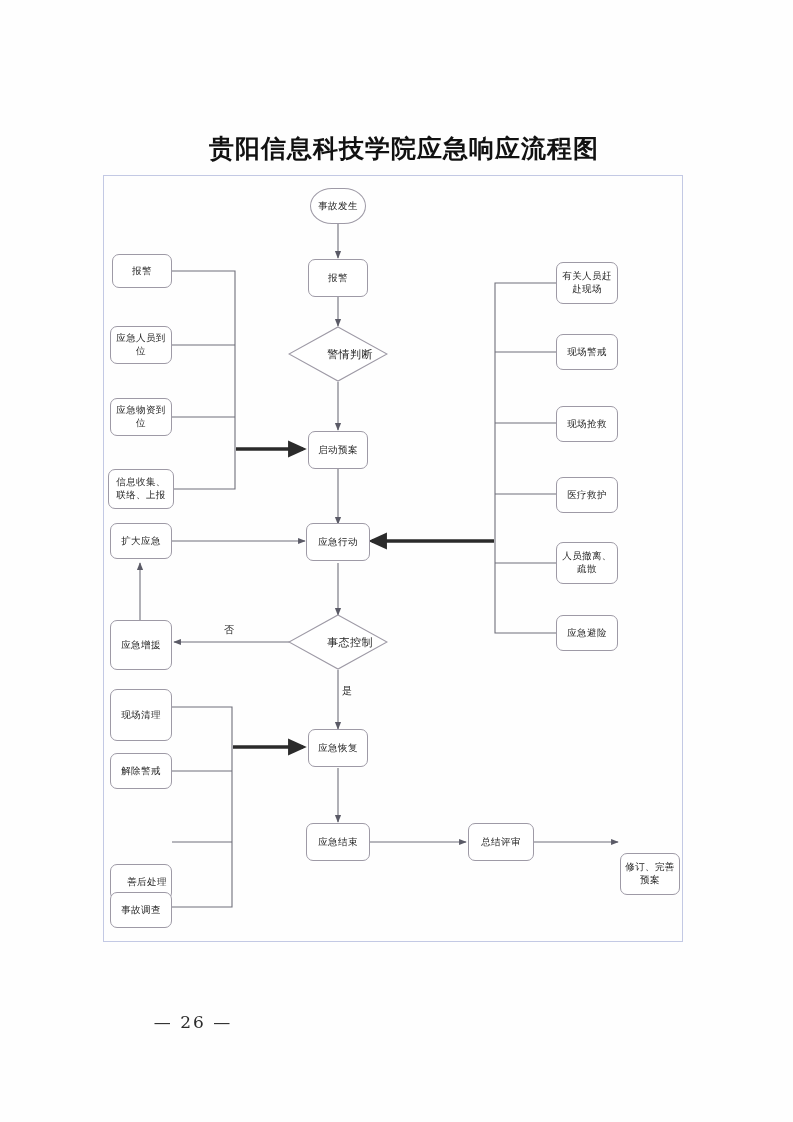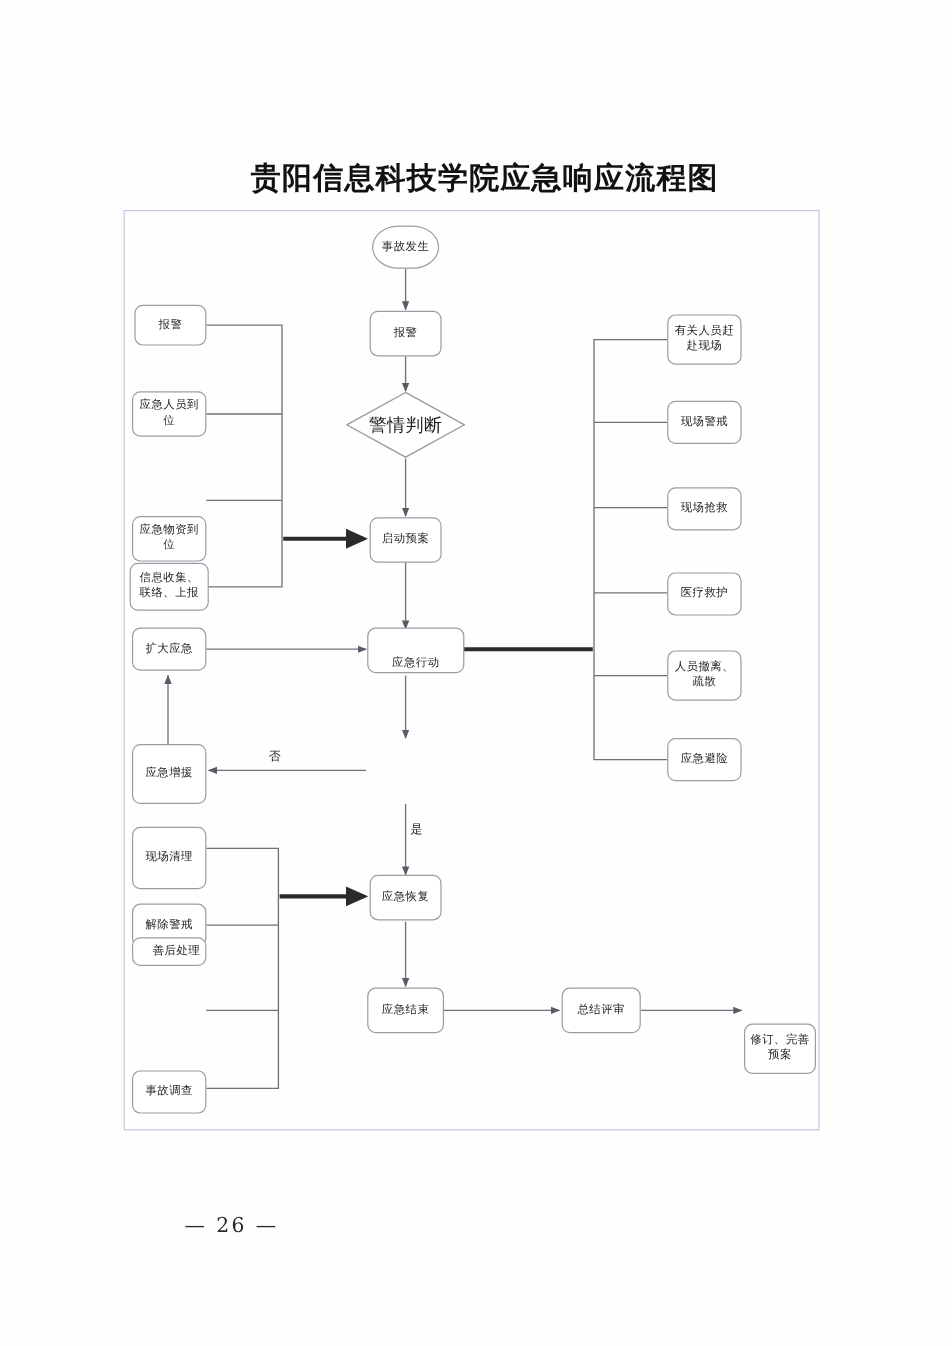--- a/index.html
+++ b/index.html
@@ -106,26 +106,26 @@
   .diamond {
     position: absolute;
   }
   .diamond .dshape {
     position: absolute;
     left: 0; top: 0;
     width: 100%; height: 100%;
   }
   .diamond .dlabel {
     position: absolute;
-    left: 0; top: 0;
+    left: 12px; top: 0;
     width: 100%; height: 100%;
     display: flex;
     align-items: center;
     justify-content: center;
-    font-size: 15px;
+    font-size: 11px;
     color: #1d1d1d;
     letter-spacing: 0.4px;
     white-space: nowrap;
   }
 
   
   .edge-label {
     position: absolute;
     font-size: 10px;
     color: #1d1d1d;
@@ -205,24 +205,30 @@
     <svg class="dshape" viewBox="0 0 100 56" preserveAspectRatio="none">
       <polygon points="50,1 99,28 50,55 1,28" fill="#ffffff" stroke="#9e9aa6" stroke-width="1.1"></polygon>
     </svg>
     <div class="dlabel">警情判断</div>
   </div>
 
   <div class="node box" style="left:308px; top:431px; width:60px; height:38px;">
     <span class="label">启动预案</span>
   </div>
 
-  <div class="node box" style="left:306px; top:523px; width:81px; height:38px;align-items:flex-end;">
+  <div class="node box" style="left:306px; top:523px; width:64px; height:38px;">
     <span class="label">应急行动</span>
   </div>
 
+  <div class="diamond" style="left:288px; top:614px; width:100px; height:56px;">
+    <svg class="dshape" viewBox="0 0 100 56" preserveAspectRatio="none">
+      <polygon points="50,1 99,28 50,55 1,28" fill="#ffffff" stroke="#9e9aa6" stroke-width="1.1"></polygon>
+    </svg>
+    <div class="dlabel">事态控制</div>
+  </div>
 
   <div class="node box" style="left:308px; top:729px; width:60px; height:38px;">
     <span class="label">应急恢复</span>
   </div>
 
   <div class="node box" style="left:306px; top:823px; width:64px; height:38px;">
     <span class="label">应急结束</span>
   </div>
 
   <div class="node box" style="left:468px; top:823px; width:66px; height:38px;">
@@ -236,21 +242,21 @@
 
   <div class="node box" style="left:112px; top:254px; width:60px; height:34px;">
     <span class="label">报警</span>
   </div>
 
   <div class="node box" style="left:110px; top:326px; width:62px; height:38px;">
     <span class="label">应急人员到
 位</span>
   </div>
 
-  <div class="node box" style="left:110px; top:398px; width:62px; height:38px;margin-top:32px;">
+  <div class="node box" style="left:110px; top:398px; width:62px; height:38px;">
     <span class="label">应急物资到
 位</span>
   </div>
 
   <div class="node box" style="left:108px; top:469px; width:66px; height:40px;">
     <span class="label">信息收集、
 联络、上报</span>
   </div>
 
   <div class="node box" style="left:110px; top:523px; width:62px; height:36px;">
@@ -262,21 +268,21 @@
   </div>
 
   <div class="node box" style="left:110px; top:689px; width:62px; height:52px;">
     <span class="label">现场清理</span>
   </div>
 
   <div class="node box" style="left:110px; top:753px; width:62px; height:36px;">
     <span class="label">解除警戒</span>
   </div>
 
-  <div class="node box" style="left:110px; top:781px; width:62px; height:24px;padding-left:12px;">
+  <div class="node box" style="left:110px; top:864px; width:62px; height:36px;padding-left:12px;">
     <span class="label">善后处理</span>
   </div>
 
   <div class="node box" style="left:110px; top:892px; width:62px; height:36px;">
     <span class="label">事故调查</span>
   </div>
 
   <div class="node box" style="left:556px; top:262px; width:62px; height:42px;">
     <span class="label">有关人员赶
 赴现场</span>

